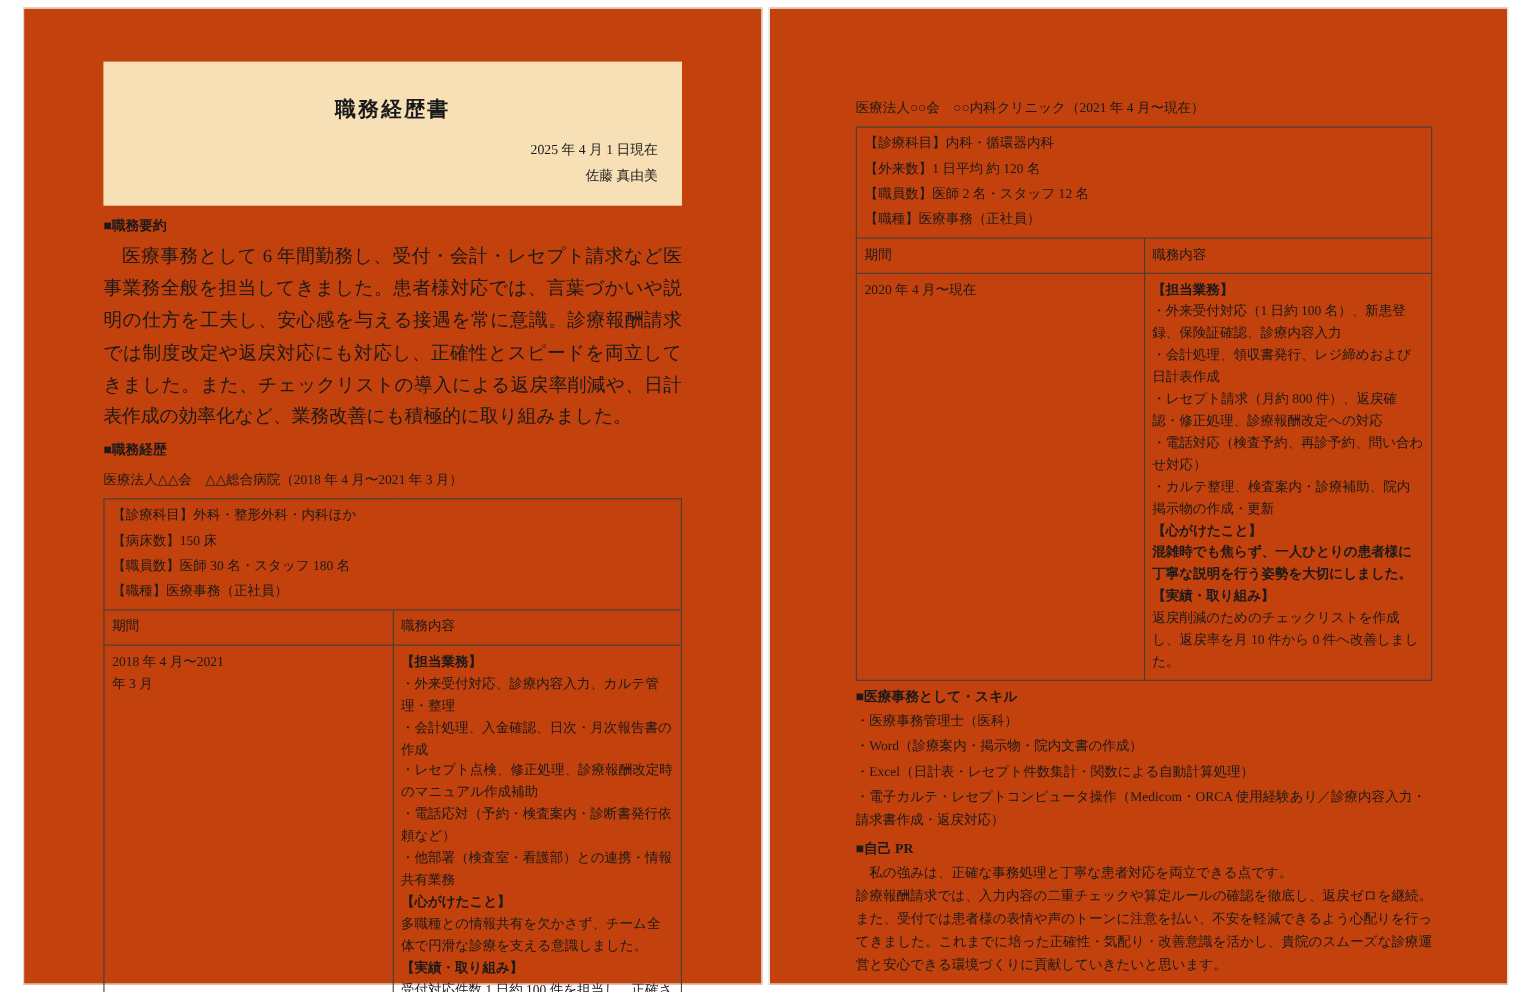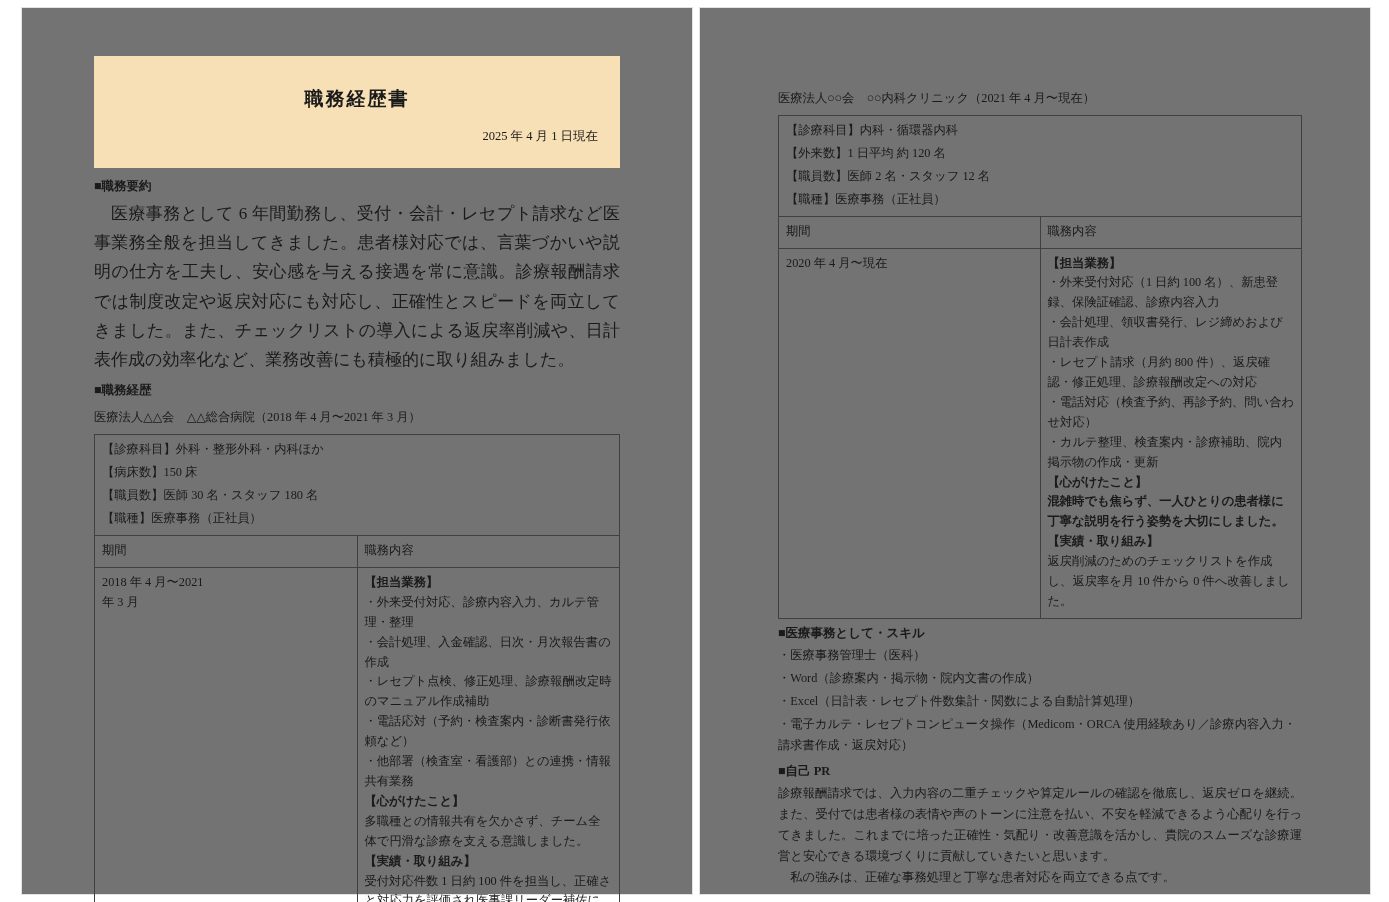--- a/index.html
+++ b/index.html
@@ -15,21 +15,21 @@
     overflow: hidden;
   }
   .spread {
     display: flex;
     width: 1389px;
     height: 902px;
     box-sizing: border-box;
   }
   .page {
     position: relative;
-    background: #737373;
+    background: #c2410c;
     border: 1px solid #e2e2e2;
     box-sizing: border-box;
     height: 888px;
     margin: 7px 0 0 0;
   }
   .page-left {
     width: 672px;
     margin-left: 21px;
   }
   .page-right {
@@ -134,20 +134,21 @@
 <body>
 
 <div class="spread">
 
   <div class="page page-left">
     <div class="page-inner-left">
 
       <div class="doc-header">
         <div class="doc-title">職務経歴書</div>
         <div class="doc-date">2025 年 4 月 1 日現在</div>
+        <div class="doc-name">佐藤 真由美</div>
       </div>
 
       <div class="sec-head">■職務要約</div>
       <p class="para indent">医療事務として 6 年間勤務し、受付・会計・レセプト請求など医事業務全般を担当してきました。患者様対応では、言葉づかいや説明の仕方を工夫し、安心感を与える接遇を常に意識。診療報酬請求では制度改定や返戻対応にも対応し、正確性とスピードを両立してきました。また、チェックリストの導入による返戻率削減や、日計表作成の効率化など、業務改善にも積極的に取り組みました。</p>
 
       <div class="sec-head">■職務経歴</div>
       <div class="org-line">医療法人△△会　△△総合病院（2018 年 4 月〜2021 年 3 月）</div>
 
       <table class="exp">
         <tbody>
@@ -224,19 +225,19 @@
       </tbody>
         </table>
 
       <div class="sec-head-right">■医療事務として・スキル</div>
       <div class="blist">・医療事務管理士（医科）</div>
       <div class="blist">・Word（診療案内・掲示物・院内文書の作成）</div>
       <div class="blist">・Excel（日計表・レセプト件数集計・関数による自動計算処理）</div>
       <div class="blist">・電子カルテ・レセプトコンピュータ操作（Medicom・ORCA 使用経験あり／診療内容入力・請求書作成・返戻対応）</div>
 
       <div class="sec-head-right">■自己 PR</div>
+      <p class="pr-para indent">私の強みは、正確な事務処理と丁寧な患者対応を両立できる点です。</p>
       <p class="pr-para">診療報酬請求では、入力内容の二重チェックや算定ルールの確認を徹底し、返戻ゼロを継続。また、受付では患者様の表情や声のトーンに注意を払い、不安を軽減できるよう心配りを行ってきました。これまでに培った正確性・気配り・改善意識を活かし、貴院のスムーズな診療運営と安心できる環境づくりに貢献していきたいと思います。</p>
-      <p class="pr-para indent">私の強みは、正確な事務処理と丁寧な患者対応を両立できる点です。</p>
 
     </div>
   </div>
 
 </div>
 
 </body></html>

